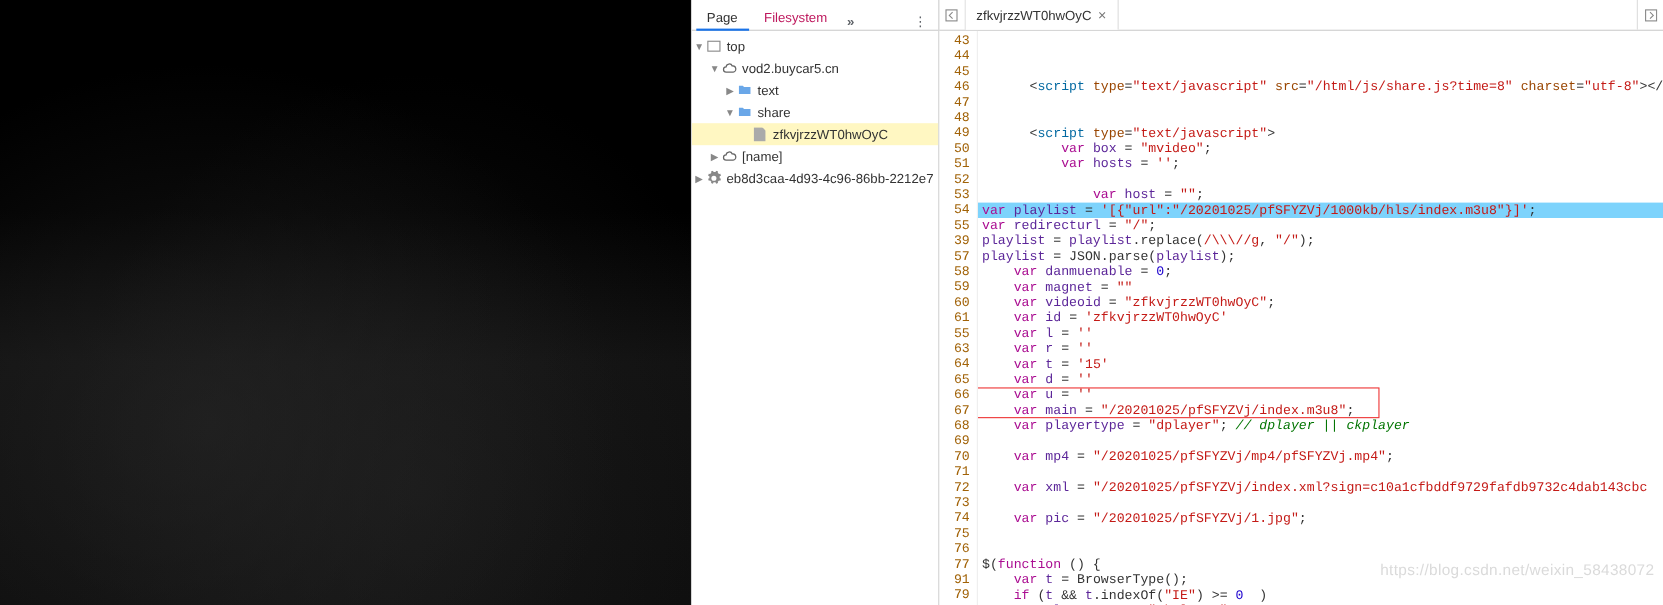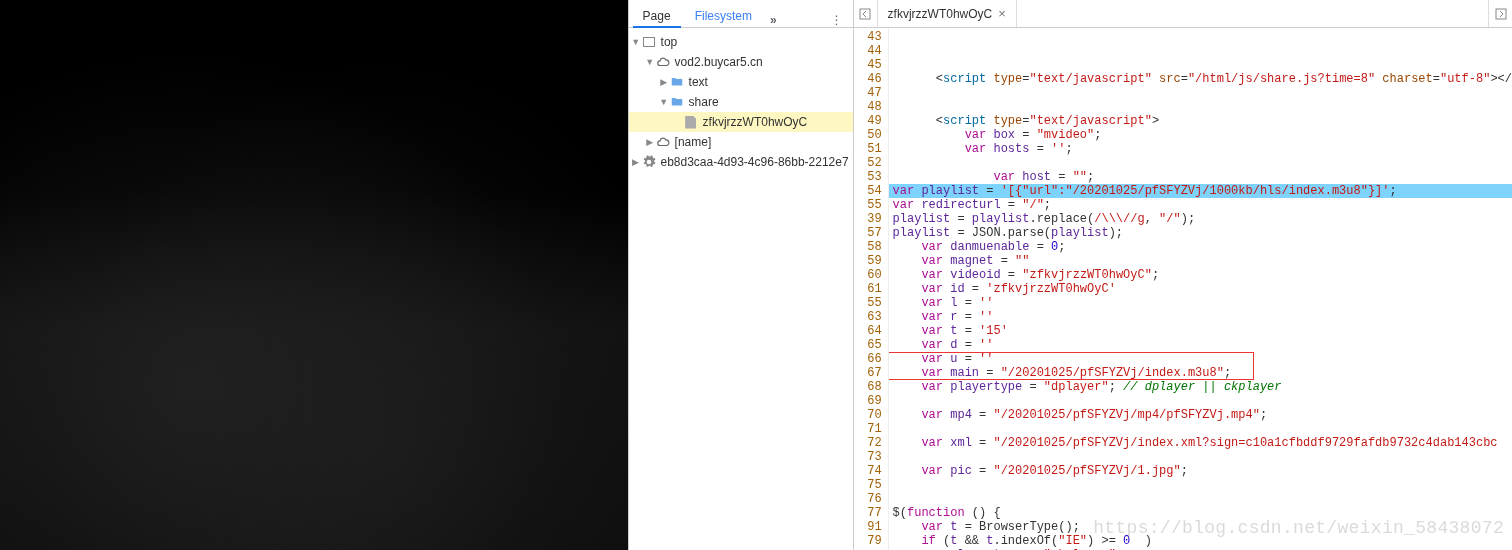--- a/index.html
+++ b/index.html
@@ -48,21 +48,21 @@
 .nav-tabs {
   height: 28px;
   display: flex;
   align-items: flex-end;
   border-bottom: 1px solid #ccc;
   padding: 0 4px;
   gap: 4px;
 }
 .nav-tab {
   padding: 4px 10px;
-  color: #3b82f6;
+  color: #be185d;
   cursor: pointer;
 }
 .nav-tab.active {
   color: #333;
   border-bottom: 2px solid #1a73e8;
   margin-bottom: -1px;
   padding-bottom: 3px;
 }
 .nav-tabs .more {
   margin-left: 4px;
@@ -179,24 +179,24 @@
 .tok-attr { color: #994500; }
 .tok-tag { color: #0369a1; }
 .red-box {
   position: absolute;
   border: 1px solid #e33;
   pointer-events: none;
 }
 .watermark {
   position: absolute;
   right: 8px;
-  bottom: 12px;
+  bottom: 24px;
   color: rgba(150,150,150,0.35);
-  font-family: Liberation Mono, monospace;
-  font-size: 18px;
+  font-family: Liberation Sans, sans-serif;
+  font-size: 14px;
   letter-spacing: 0.3px;
 }
 </style>
 </head>
 <body>
 
 <div class="left-pane">
   <div class="noise"></div>
 </div>
 

